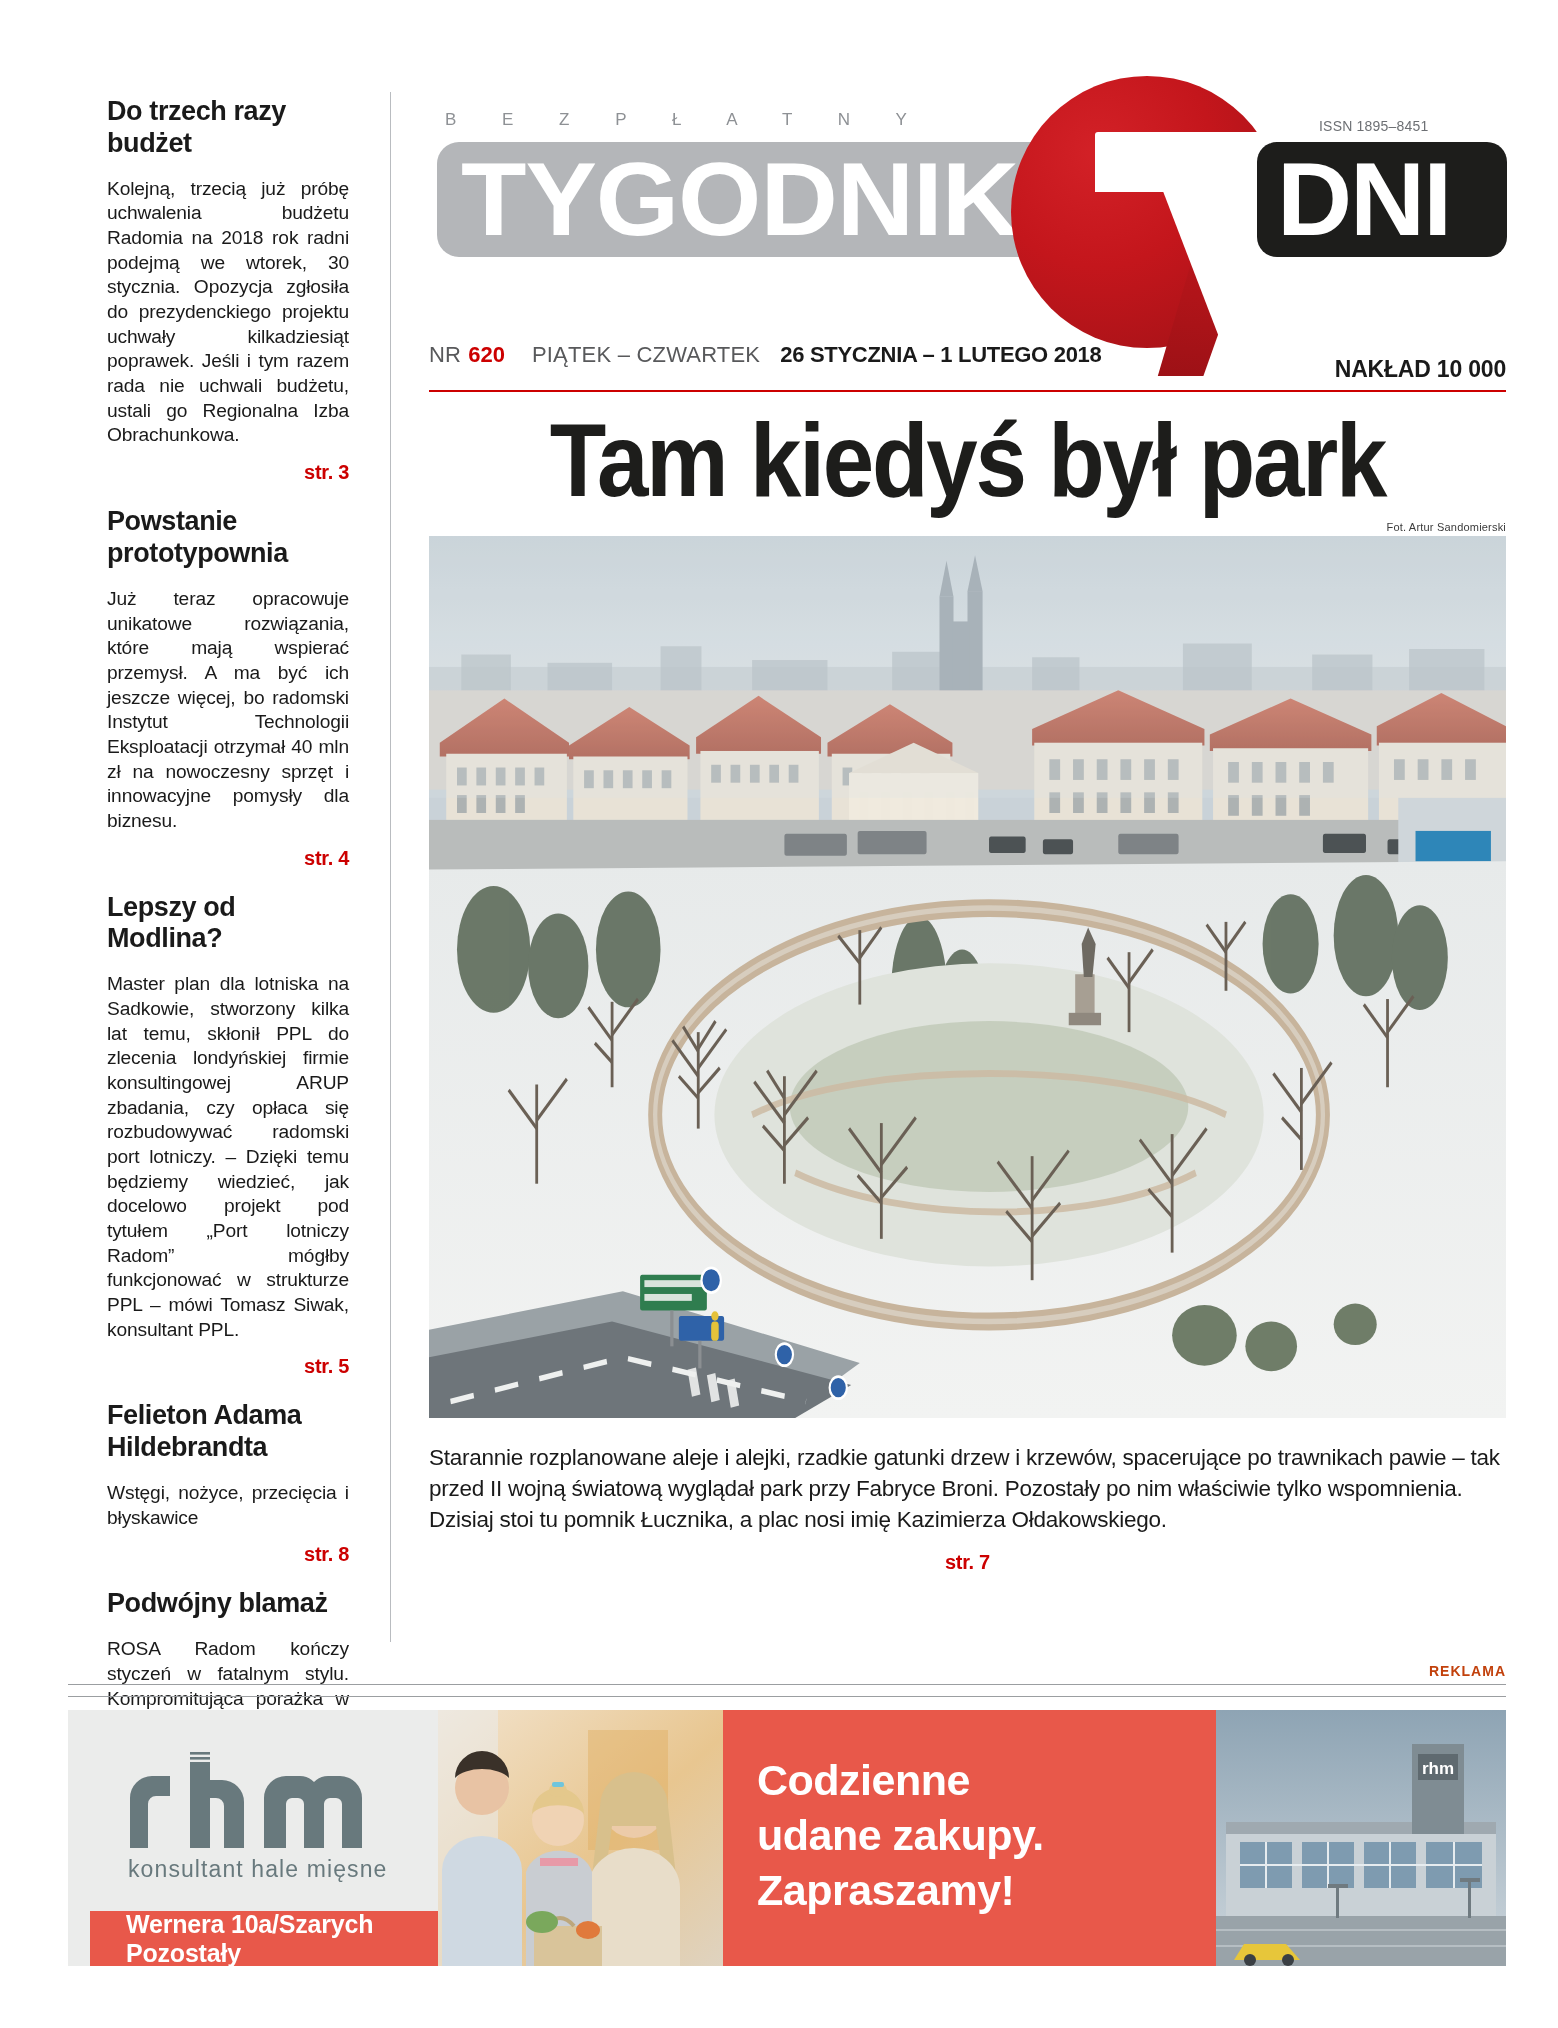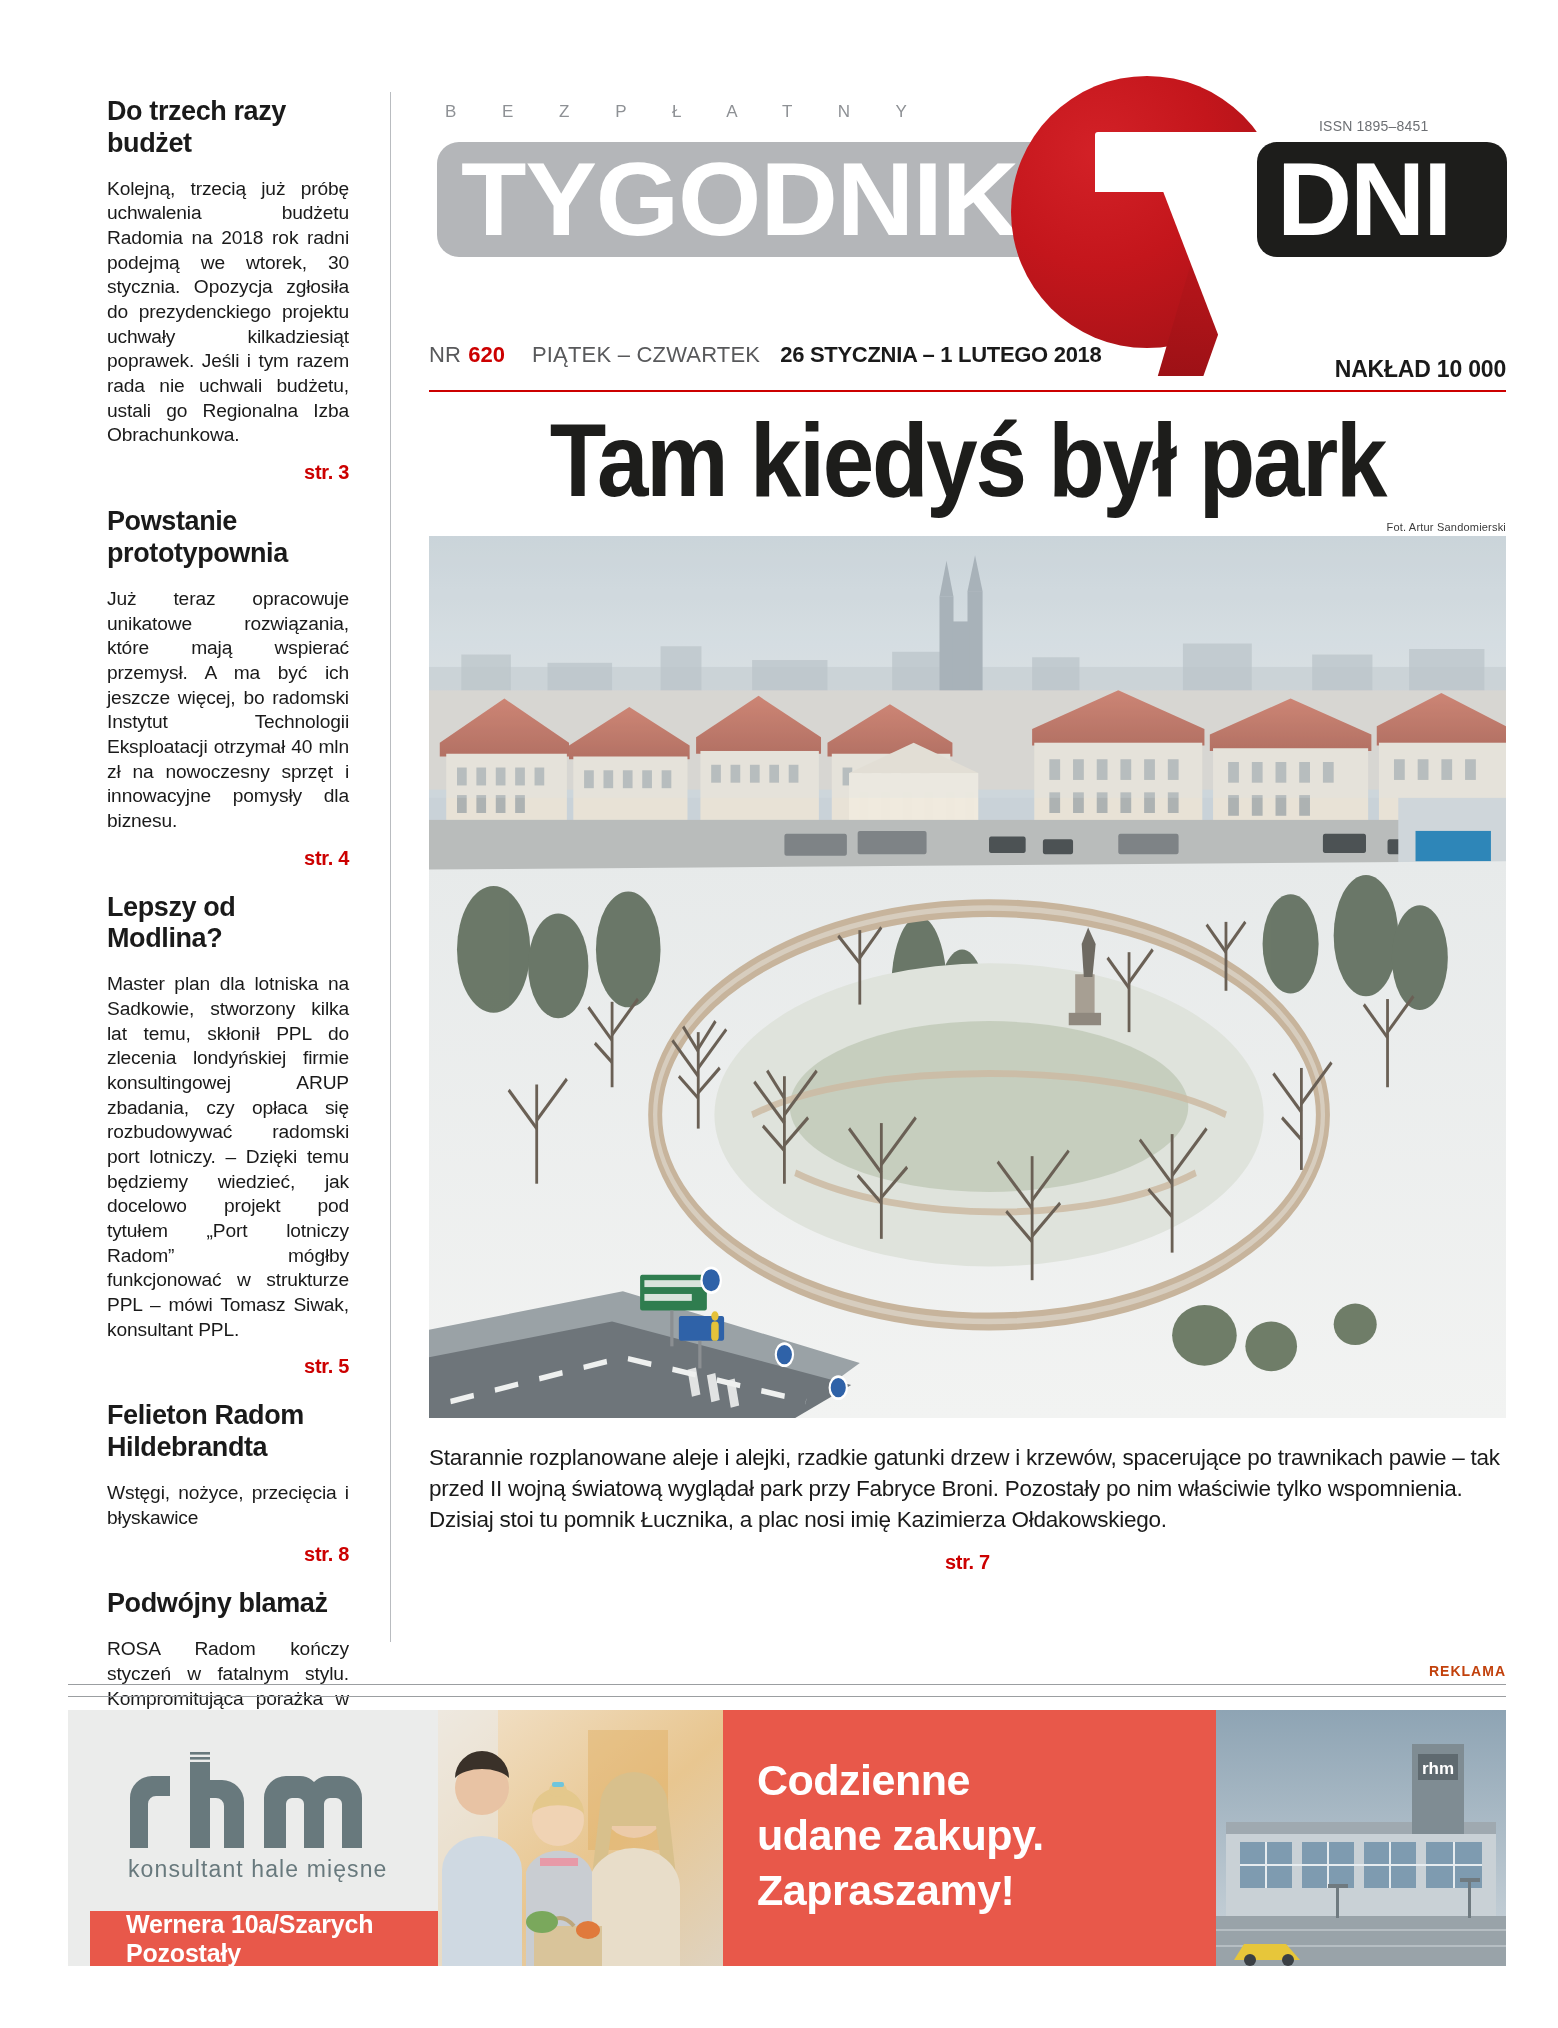--- a/index.html
+++ b/index.html
@@ -70,21 +70,21 @@
     margin-bottom: 22px;
   }
 
   
   .masthead {
     position: relative;
     height: 266px;
   }
   .bezplatny {
     position: absolute;
-    left: 16px; top: 30px;
+    left: 16px; top: 38px;
     font-size: 17px;
     letter-spacing: 20.5px;
     color: #8e9195;
     font-weight: 400;
   }
   .tyg-plate {
     position: absolute;
     left: 8px; top: 70px;
     width: 700px; height: 115px;
     background: #b4b6b9;
@@ -332,21 +332,21 @@
       </div>
       <div class="strref">str. 4</div>
 
       <div class="teaser">
         <h2>Lepszy od Modlina?</h2>
         <p>Master plan dla lotniska na Sadkowie, stworzony kilka lat temu, skłonił PPL do zlecenia londyńskiej firmie konsultingowej ARUP zbadania, czy opłaca się rozbudowywać radomski port lotniczy. – Dzięki temu będziemy wiedzieć, jak docelowo projekt pod tytułem „Port lotniczy Radom” mógłby funkcjonować w strukturze PPL – mówi Tomasz Siwak, konsultant PPL.</p>
       </div>
       <div class="strref">str. 5</div>
 
       <div class="teaser">
-        <h2>Felieton Radom Hildebrandta</h2>
+        <h2>Felieton Adama Hildebrandta</h2>
         <p>Wstęgi, nożyce, przecięcia i błyskawice</p>
       </div>
       <div class="strref">str. 8</div>
 
       <div class="teaser">
         <h2>Podwójny blamaż</h2>
         <p>ROSA Radom kończy styczeń w fatalnym stylu. Kompromitująca porażka w Gliwicach z beniaminkiem Energa Basket Ligi oraz oddany bez walki mecz w Bandirmie nie są dobrą wróżbą przed decydującą częścią sezonu.</p>
       </div>
       <div class="strref">str. 11</div>
 

